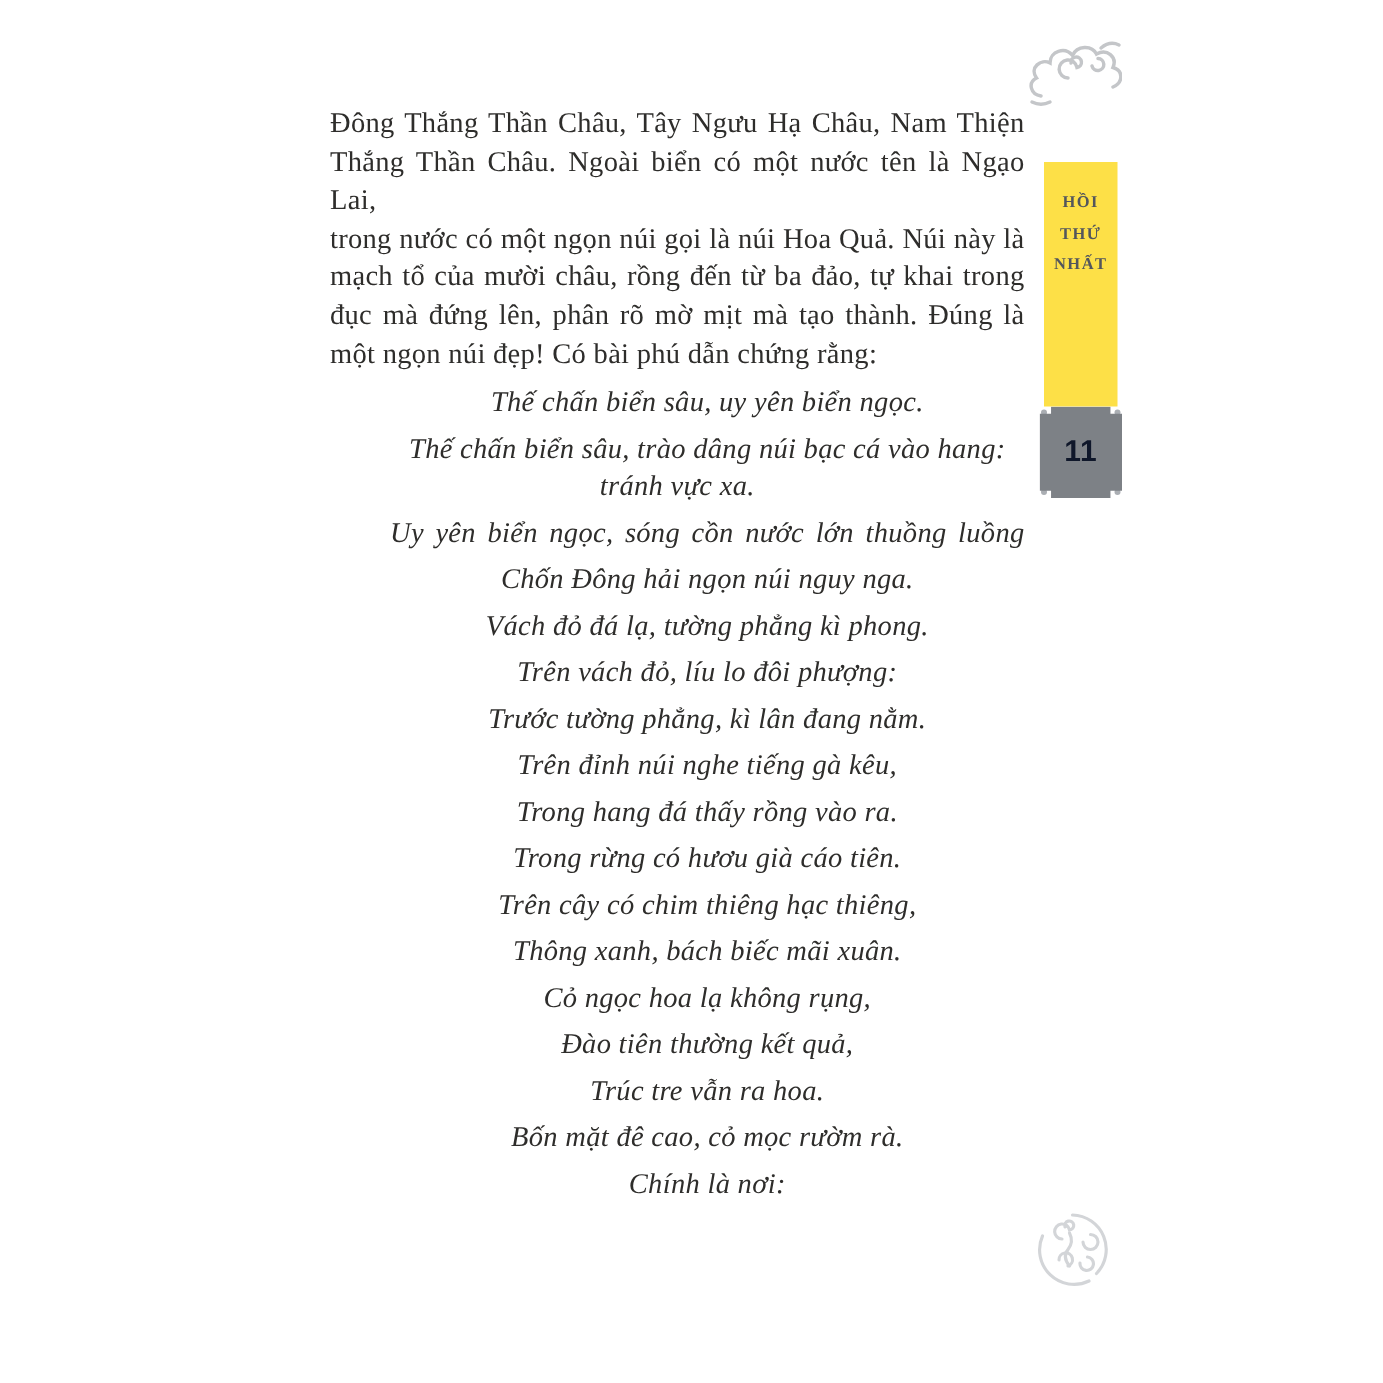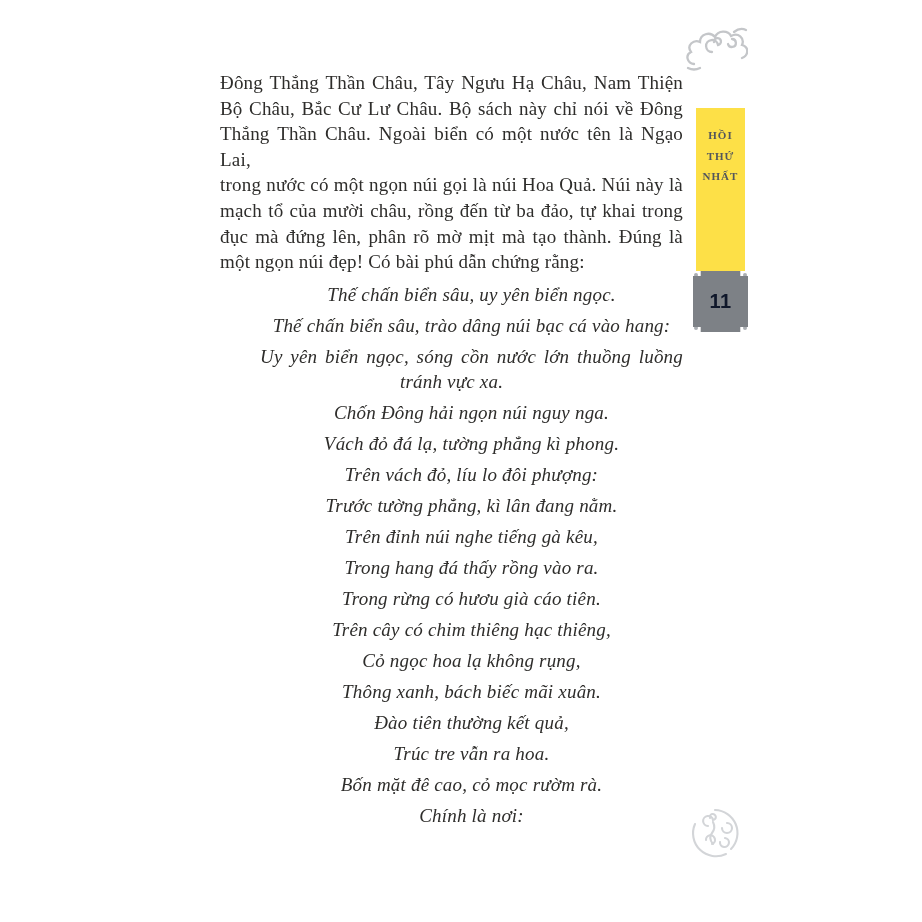--- a/index.html
+++ b/index.html
@@ -118,41 +118,40 @@
     <span class="plaque-dot dot-tr"></span>
     <span class="plaque-dot dot-bl"></span>
     <span class="plaque-dot dot-br"></span>
     <div class="plaque">
       <span class="num">11</span>
     </div>
   </div>
 
   <div class="text-block">
     <div class="para-line justify">Đông Thắng Thần Châu, Tây Ngưu Hạ Châu, Nam Thiện</div>
-    <div class="para-line justify">Bộ Châu, Bắc Cư Lư Châu. Bộ sách này chỉ nói về Đông</div>
     <div class="para-line justify">Thắng Thần Châu. Ngoài biển có một nước tên là Ngạo Lai,</div>
     <div class="para-line justify">trong nước có một ngọn núi gọi là núi Hoa Quả. Núi này là</div>
     <div class="para-line justify">mạch tổ của mười châu, rồng đến từ ba đảo, tự khai trong</div>
     <div class="para-line justify">đục mà đứng lên, phân rõ mờ mịt mà tạo thành. Đúng là</div>
     <div class="para-line">một ngọn núi đẹp! Có bài phú dẫn chứng rằng:</div>
 
     <div class="verse-line first">Thế chấn biển sâu, uy yên biển ngọc.</div>
     <div class="verse-line">Thế chấn biển sâu, trào dâng núi bạc cá vào hang:</div>
+    <div class="verse-line cont">tránh vực xa.</div>
     <div class="verse-line justify">Uy yên biển ngọc, sóng cồn nước lớn thuồng luồng</div>
-    <div class="verse-line cont">tránh vực xa.</div>
     <div class="verse-line">Chốn Đông hải ngọn núi nguy nga.</div>
     <div class="verse-line">Vách đỏ đá lạ, tường phẳng kì phong.</div>
     <div class="verse-line">Trên vách đỏ, líu lo đôi phượng:</div>
     <div class="verse-line">Trước tường phẳng, kì lân đang nằm.</div>
     <div class="verse-line">Trên đỉnh núi nghe tiếng gà kêu,</div>
     <div class="verse-line">Trong hang đá thấy rồng vào ra.</div>
     <div class="verse-line">Trong rừng có hươu già cáo tiên.</div>
     <div class="verse-line">Trên cây có chim thiêng hạc thiêng,</div>
+    <div class="verse-line">Thông xanh, bách biếc mãi xuân.</div>
     <div class="verse-line">Cỏ ngọc hoa lạ không rụng,</div>
-    <div class="verse-line">Thông xanh, bách biếc mãi xuân.</div>
     <div class="verse-line">Đào tiên thường kết quả,</div>
     <div class="verse-line">Trúc tre vẫn ra hoa.</div>
     <div class="verse-line">Bốn mặt đê cao, cỏ mọc rườm rà.</div>
     <div class="verse-line">Chính là nơi:</div>
   </div>
 
   <svg class="ornament-bottom" width="58" height="58" viewBox="0 0 58 58">
     <g fill="none" stroke="#d3d5d8" stroke-width="2.1" stroke-linecap="round">
       <path d="M29 6 a23 23 0 0 1 16 39"></path>
       <path d="M40 50 a23 23 0 0 1 -31 -30"></path>

